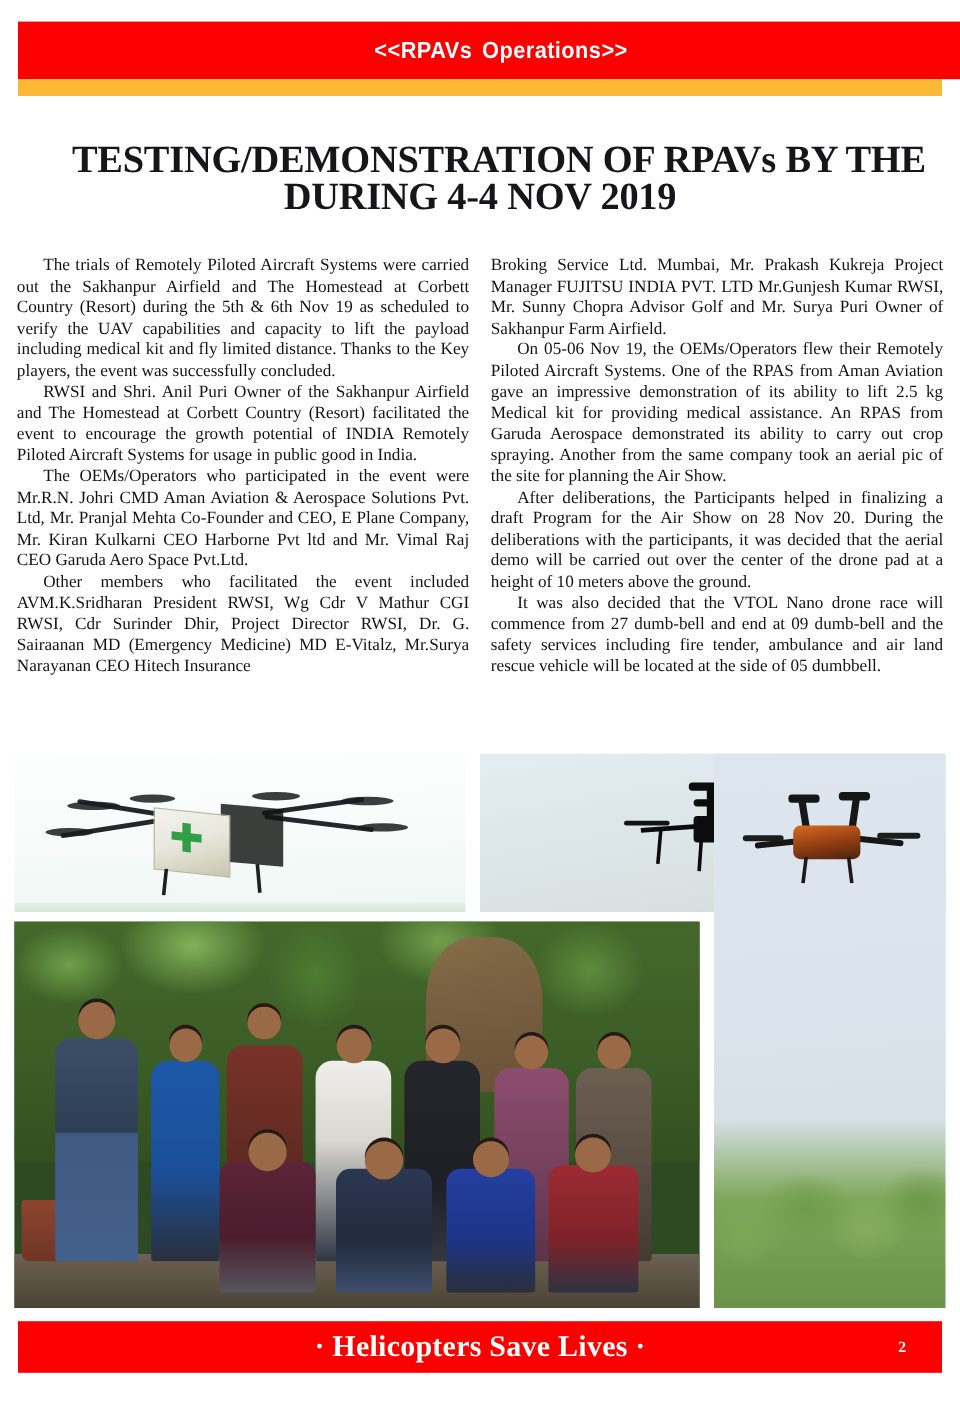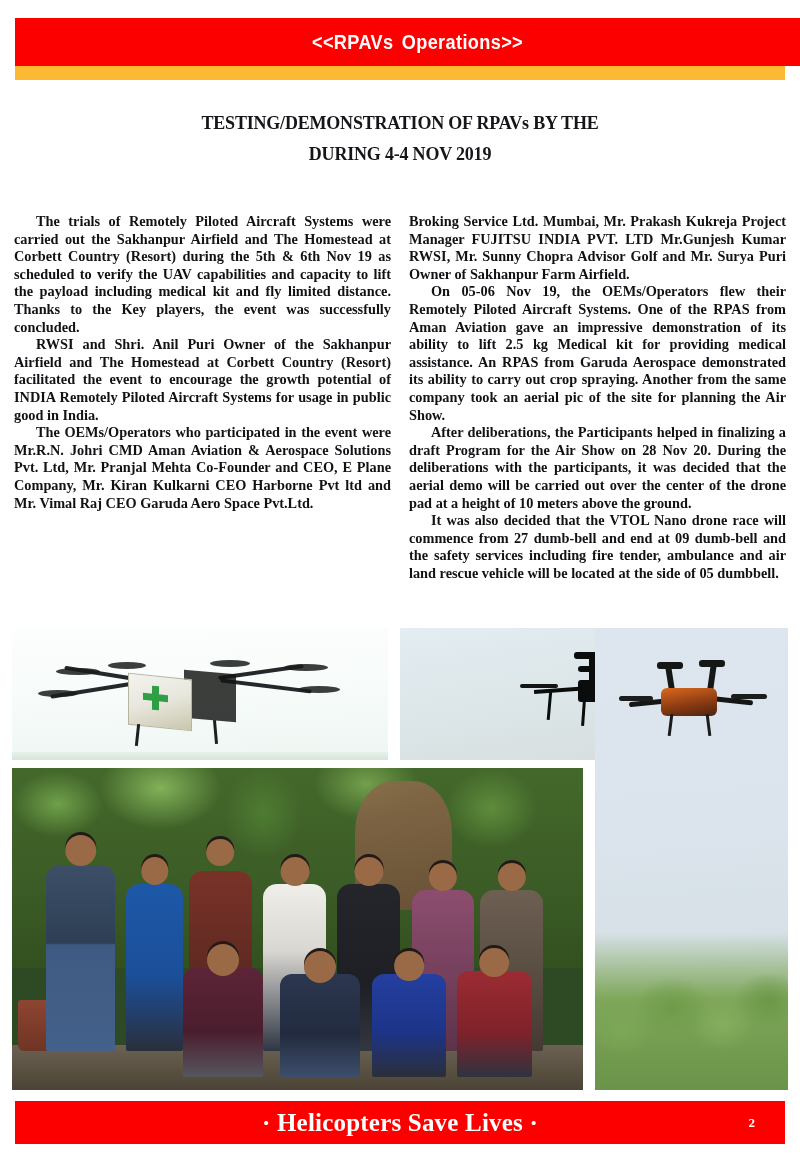--- a/index.html
+++ b/index.html
@@ -53,21 +53,21 @@
 
   
   #article-title {
     position: absolute;
     left: 60px;
     top: 96px;
     width: 680px;
     text-align: center;
     font-family: "Liberation Serif", serif;
     font-weight: bold;
-    font-size: 18px;
+    font-size: 32px;
     line-height: 31px;
     color: #16161a;
     letter-spacing: -0.2px;
   }
   #article-title .tline { display: block; white-space: nowrap; }
 
   
   #body-columns {
     position: absolute;
     left: 14px;
@@ -83,21 +83,20 @@
     line-height: 17.6px;
     text-align: justify;
     text-justify: inter-word;
     color: #121216;
     font-family: "Liberation Serif", serif;
     hyphens: none;
   }
   .body-paragraph {
     margin: 0;
     text-indent: 22px;
-    font-weight: bold;
   }
 
   
   #photo-grid {
     position: absolute;
     left: 12px;
     top: 628px;
     width: 776px;
     height: 462px;
   }
@@ -314,20 +313,21 @@
   <span class="tline">TESTING/DEMONSTRATION OF RPAVs BY THE</span>
   <span class="tline">DURING 4-4 NOV 2019</span>
 </h1>
 
 <div id="body-columns">
 
   <div class="text-column">
     <p class="body-paragraph">The trials of Remotely Piloted Aircraft Systems were carried out the Sakhanpur Airfield and The Homestead at Corbett Country (Resort) during the 5th &amp; 6th Nov 19 as scheduled to verify the UAV capabilities and capacity to lift the payload including medical kit and fly limited distance. Thanks to the Key players, the event was successfully concluded.</p>
     <p class="body-paragraph">RWSI and Shri. Anil Puri Owner of the Sakhanpur Airfield and The Homestead at Corbett Country (Resort) facilitated the event to encourage the growth potential of INDIA Remotely Piloted Aircraft Systems for usage in public good in India.</p>
     <p class="body-paragraph">The OEMs/Operators who participated in the event were Mr.R.N. Johri CMD Aman Aviation &amp; Aerospace Solutions Pvt. Ltd, Mr. Pranjal Mehta Co-Founder and CEO, E Plane Company, Mr. Kiran Kulkarni CEO Harborne Pvt ltd and Mr. Vimal Raj CEO Garuda Aero Space Pvt.Ltd.</p>
+    <p class="body-paragraph"> Other members who facilitated the event included AVM.K.Sridharan President RWSI, Wg Cdr V Mathur CGI RWSI, Cdr Surinder Dhir, Project Director RWSI, Dr. G. Sairaanan MD (Emergency Medicine) MD E-Vitalz, Mr.Surya Narayanan CEO Hitech Insurance</p>
   </div>
 
   <div class="text-column">
     <p class="body-paragraph" style="text-indent:0">Broking Service Ltd. Mumbai, Mr. Prakash Kukreja Project Manager FUJITSU INDIA PVT. LTD  Mr.Gunjesh Kumar RWSI, Mr. Sunny Chopra Advisor Golf and Mr. Surya Puri Owner of Sakhanpur Farm Airfield.</p>
     <p class="body-paragraph">On 05-06 Nov 19, the OEMs/Operators flew their Remotely Piloted Aircraft Systems. One of the RPAS from Aman Aviation gave an impressive demonstration of its ability to lift 2.5 kg Medical kit for providing medical assistance. An RPAS from Garuda Aerospace demonstrated its ability to carry out crop spraying. Another from the same company took an aerial pic of the site for planning the Air Show.</p>
     <p class="body-paragraph">After deliberations, the Participants helped in finalizing a draft Program for the Air Show on 28 Nov 20. During the deliberations with the participants, it was decided that the aerial demo will be carried out over the center of the drone pad at a height of 10 meters above the ground.</p>
     <p class="body-paragraph">It was also decided that the VTOL Nano drone race will commence from 27 dumb-bell and end at 09 dumb-bell and the safety services including fire tender, ambulance and air land rescue vehicle will be located at the side of 05 dumbbell.</p>
   </div>
 
 </div>

